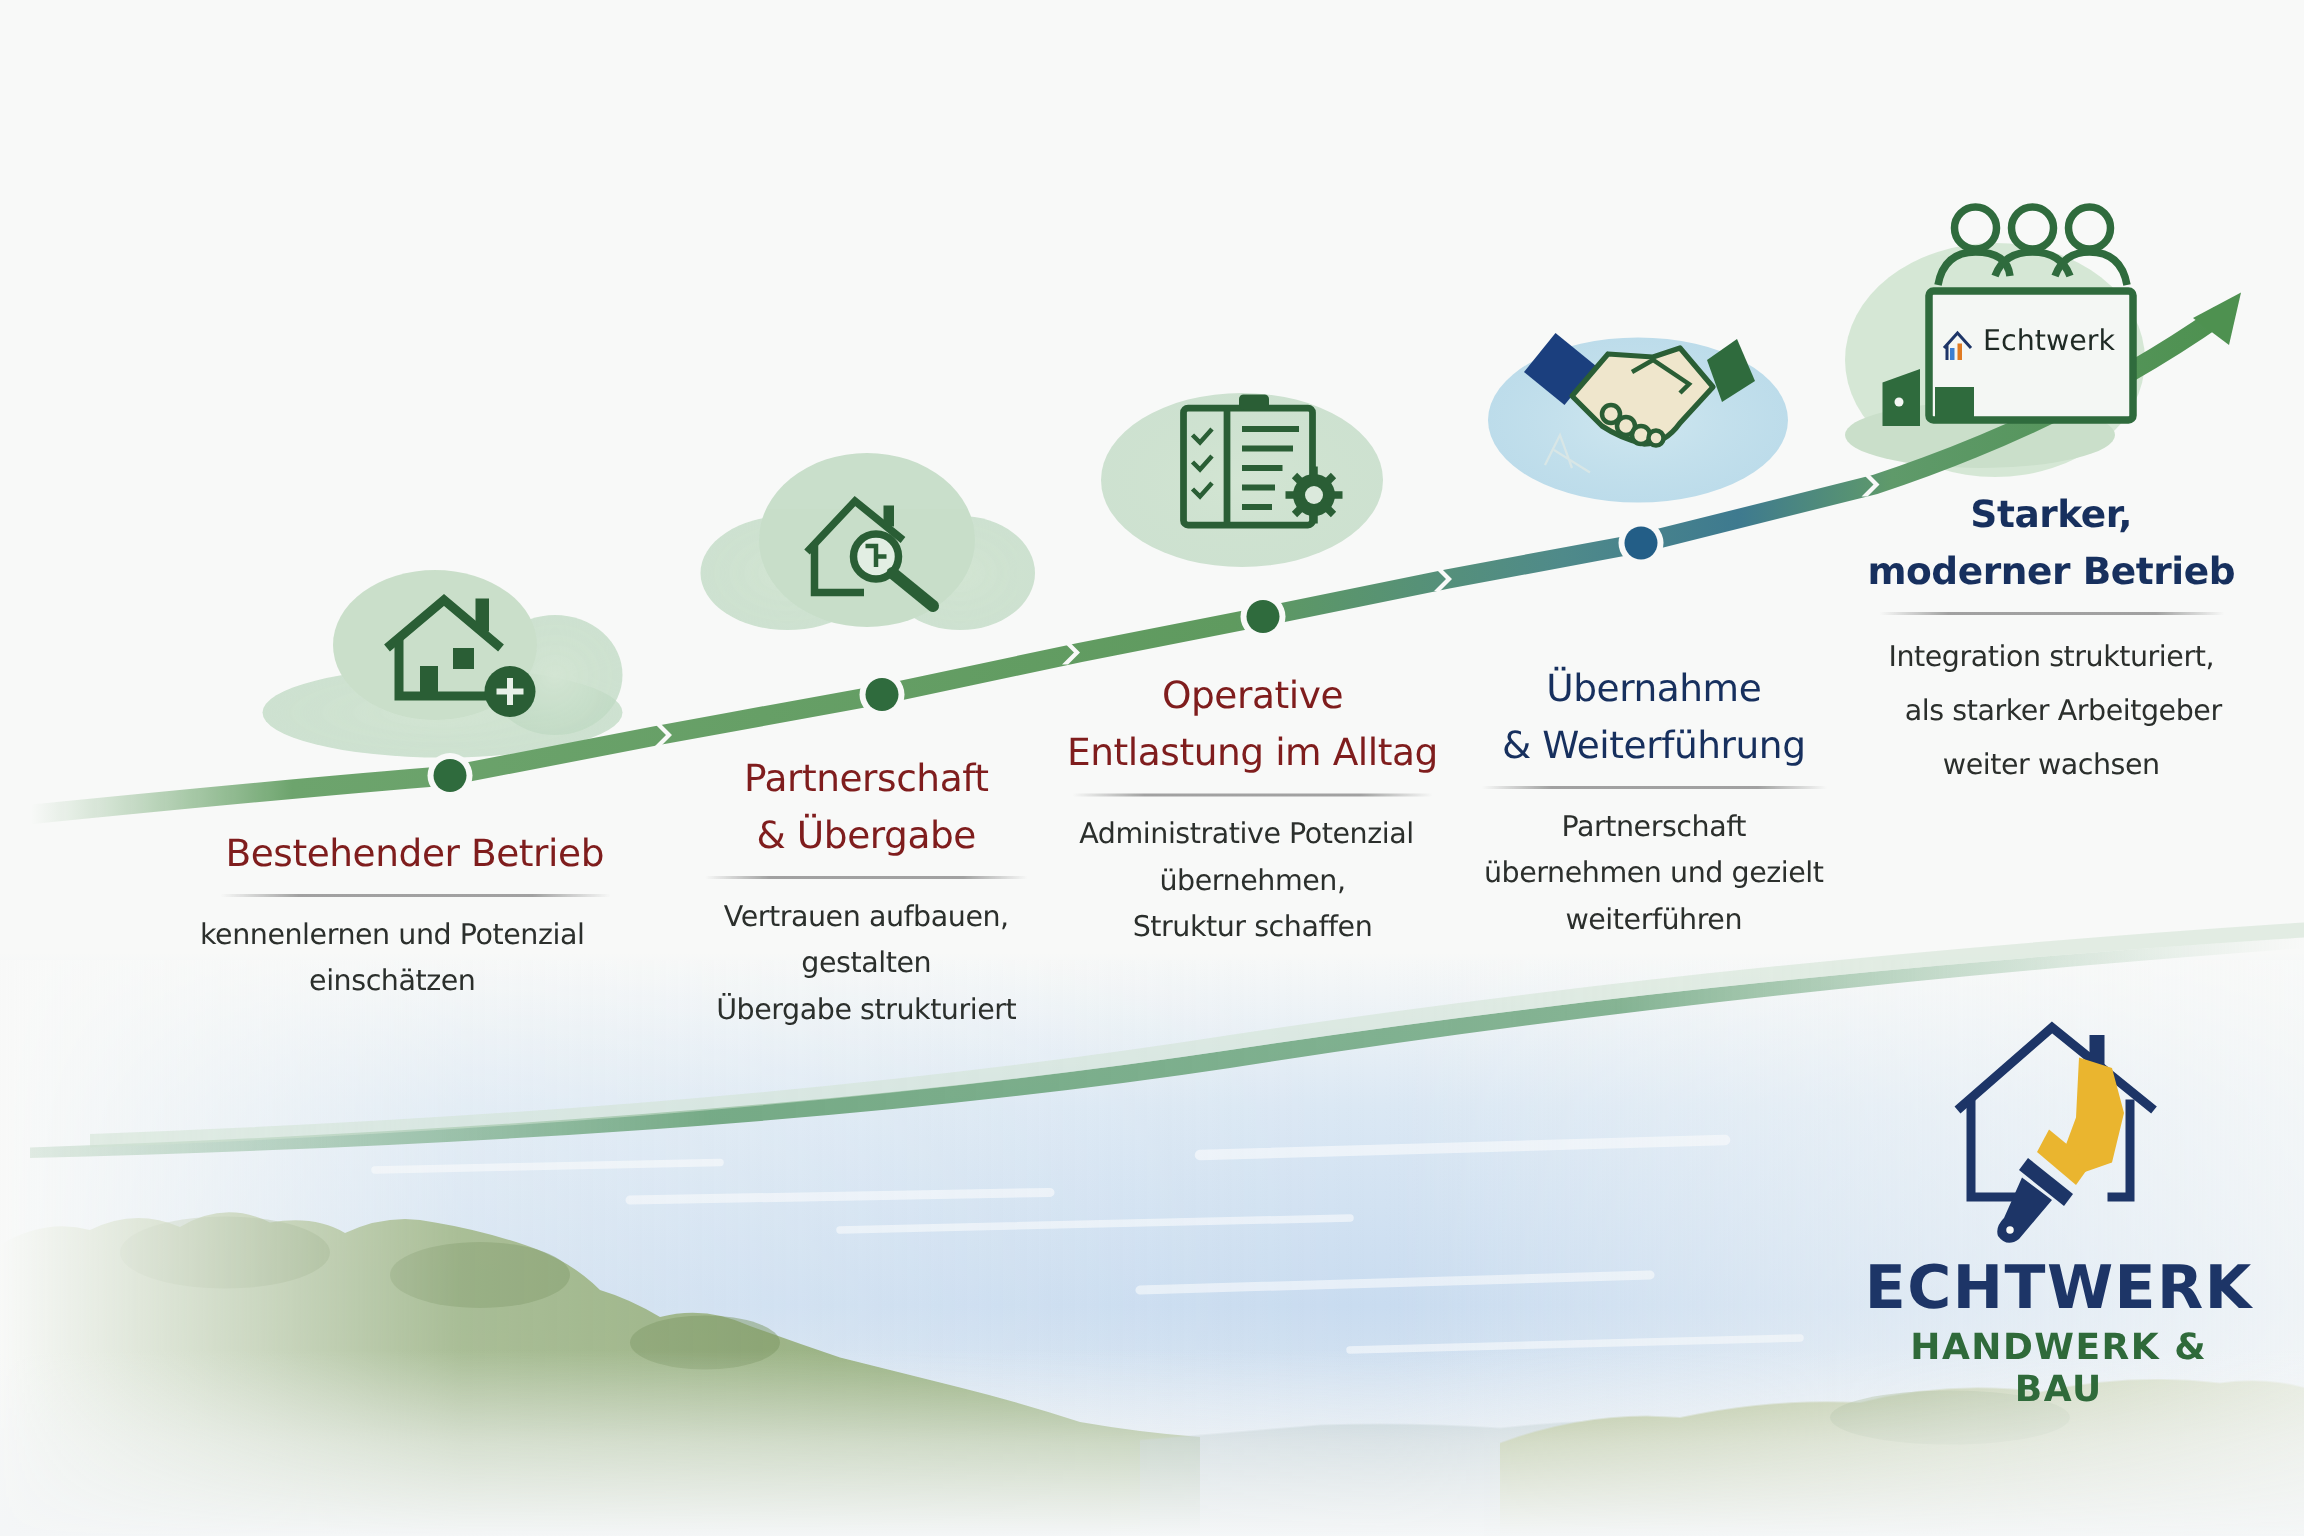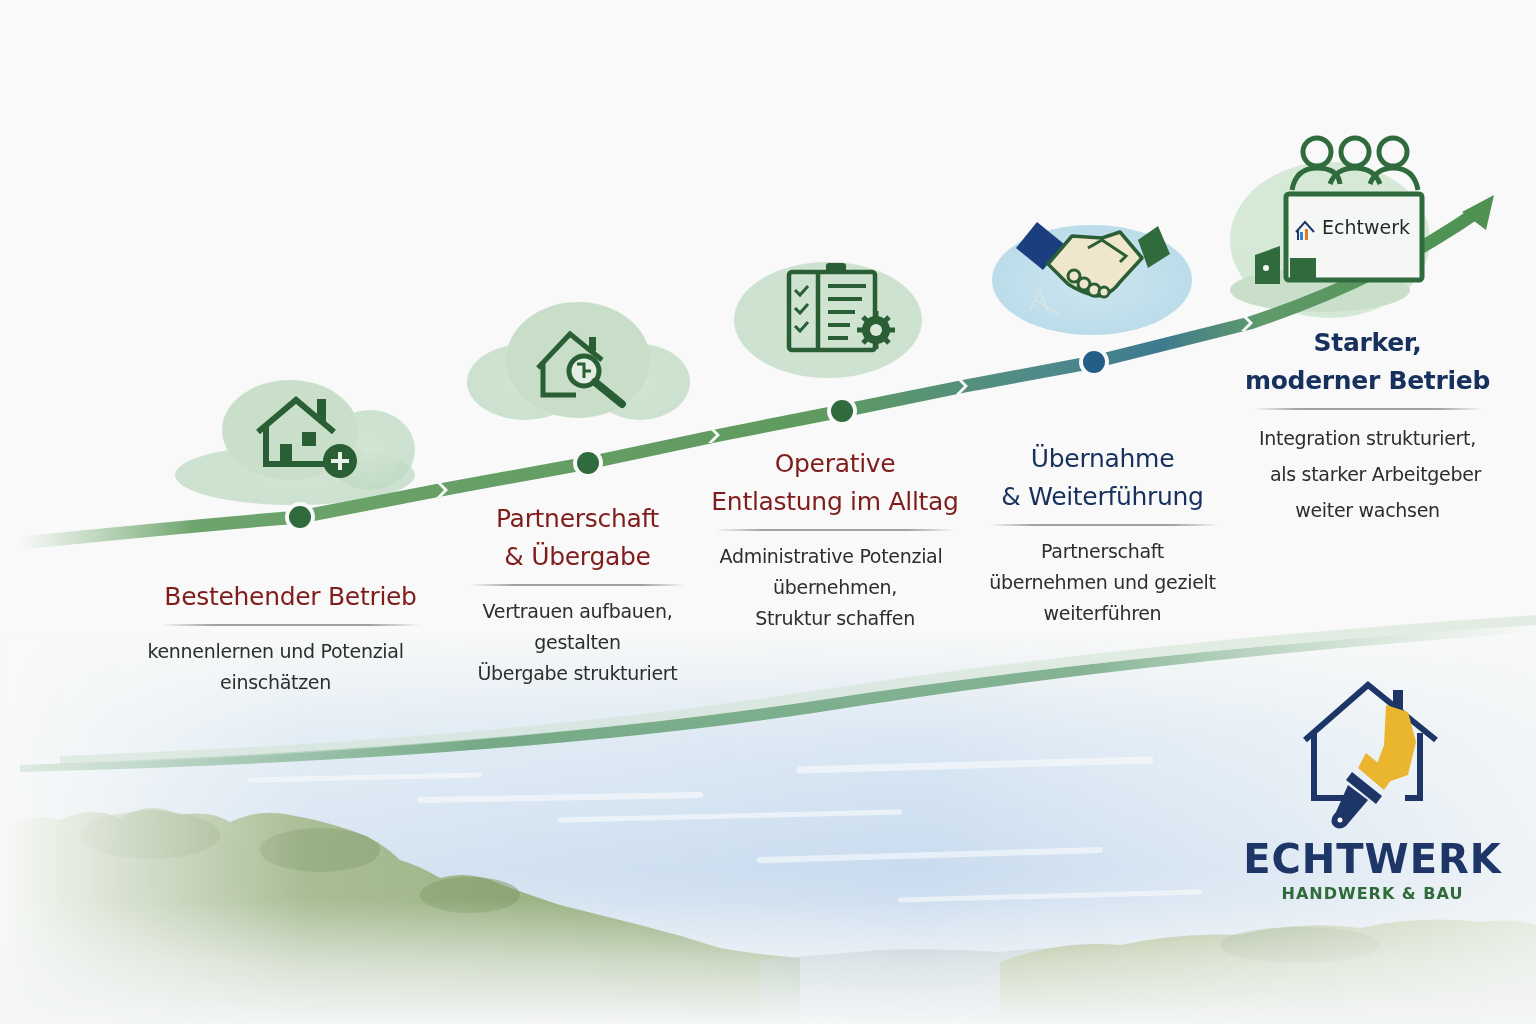--- a/index.html
+++ b/index.html
@@ -27,21 +27,21 @@
     font-size: 19px; line-height: 31px; color: #2b2f2c;
     letter-spacing: -0.3px;
   }
   .logo-block { position: absolute; left: 1240px; top: 680px; width: 265px; text-align: center; }
   .logo-name {
     font-family: "DejaVu Sans", sans-serif; font-weight: bold;
     font-size: 40px; color: #1d3567; letter-spacing: 1px; margin-top: 4px;
   }
   .logo-sub {
     font-family: "DejaVu Sans", sans-serif; font-weight: bold;
-    font-size: 16px; color: #2f6a3a; letter-spacing: 1px; margin-top: 2px;
+    font-size: 24px; color: #2f6a3a; letter-spacing: 1px; margin-top: 2px;
   }
   .screen-label {
     position: absolute; font-family: "DejaVu Sans", sans-serif;
     font-size: 19px; color: #1f2a24;
   }
 </style>
 </head>
 <body>
 
 <div class="stage">
@@ -232,21 +232,21 @@
       <path d="M1314 733 L1314 798 L1350 798" fill="none" stroke="#1d3567" stroke-width="6"></path>
       <path d="M1420 733 L1420 798 L1405 798" fill="none" stroke="#1d3567" stroke-width="6"></path>
       <path d="M1386 705 L1408 712 L1416 742 L1408 775 L1388 782 L1374 772 L1384 745 Z" fill="#eab52f"></path>
       <path d="M1366 753 L1394 776 L1384 790 L1358 768 Z" fill="#eab52f"></path>
       <path d="M1352 772 L1382 796 L1376 804 L1346 780 Z" fill="#1d3567"></path>
       <path d="M1348 785 L1368 800 L1346 826 Q1338 832 1332 824 Q1330 818 1336 812 Z" fill="#1d3567"></path>
       <circle cx="1340" cy="820" r="2.5" fill="#f8f9f8"></circle>
     </g>
   </svg>
 
-  <div class="step" style="left:138px; top:550px; width:305px;margin-top:28px;">
+  <div class="step" style="left:124px; top:550px; width:305px;">
     <div class="step-title green">Bestehender Betrieb</div>
     <div class="divider" style="width:260px;"></div>
     <div class="step-desc">
       <div style="padding-right:30px;">kennenlernen und Potenzial</div>
       <div style="padding-right:30px;">einschätzen</div>
     </div>
   </div>
 
   <div class="step" style="left:460px; top:500px; width:235px;">
     <div class="step-title green">

